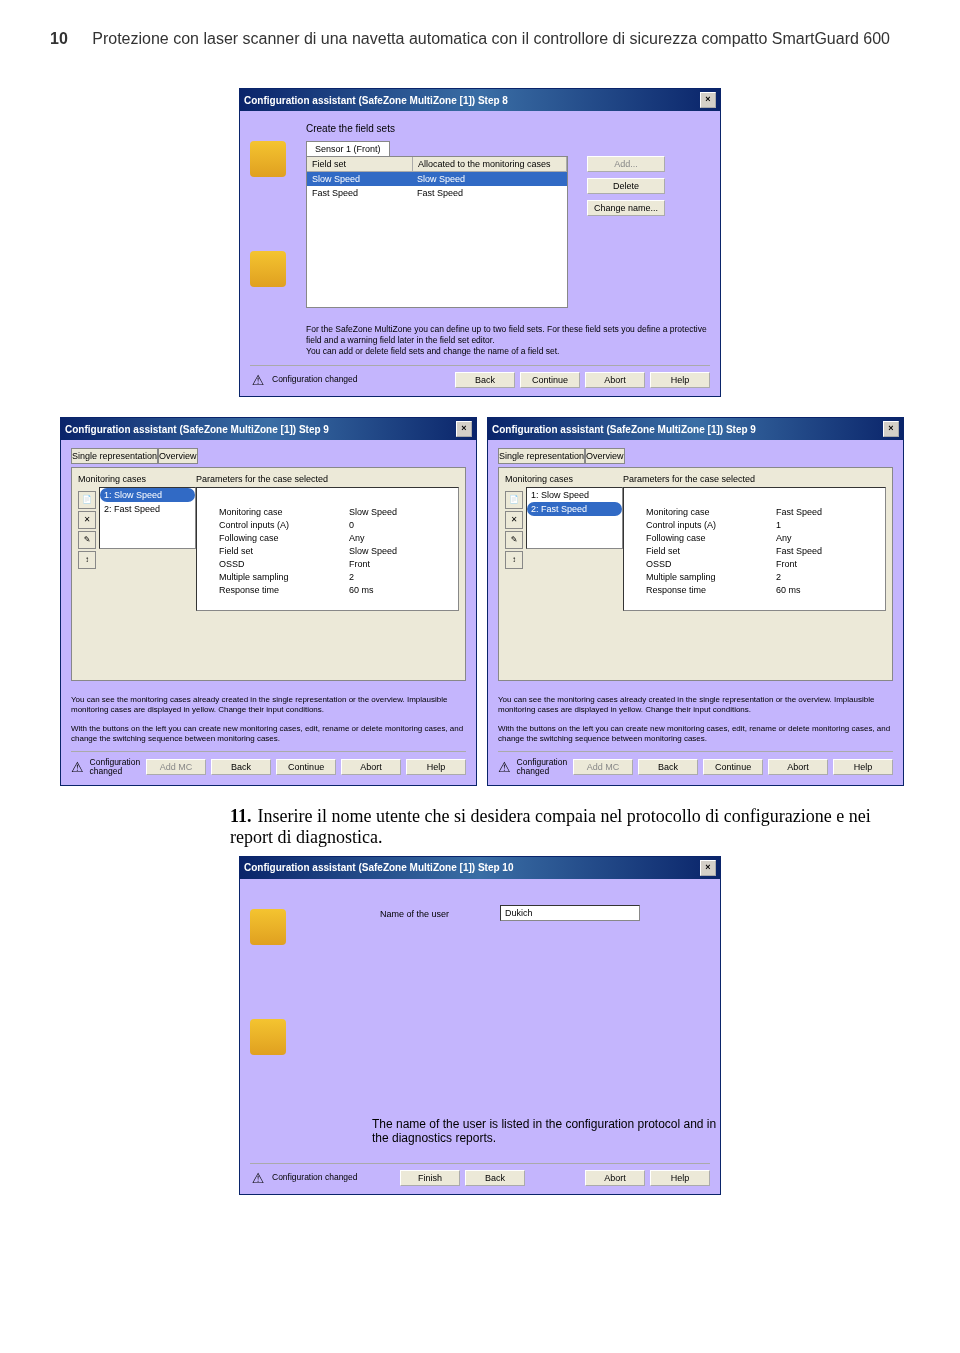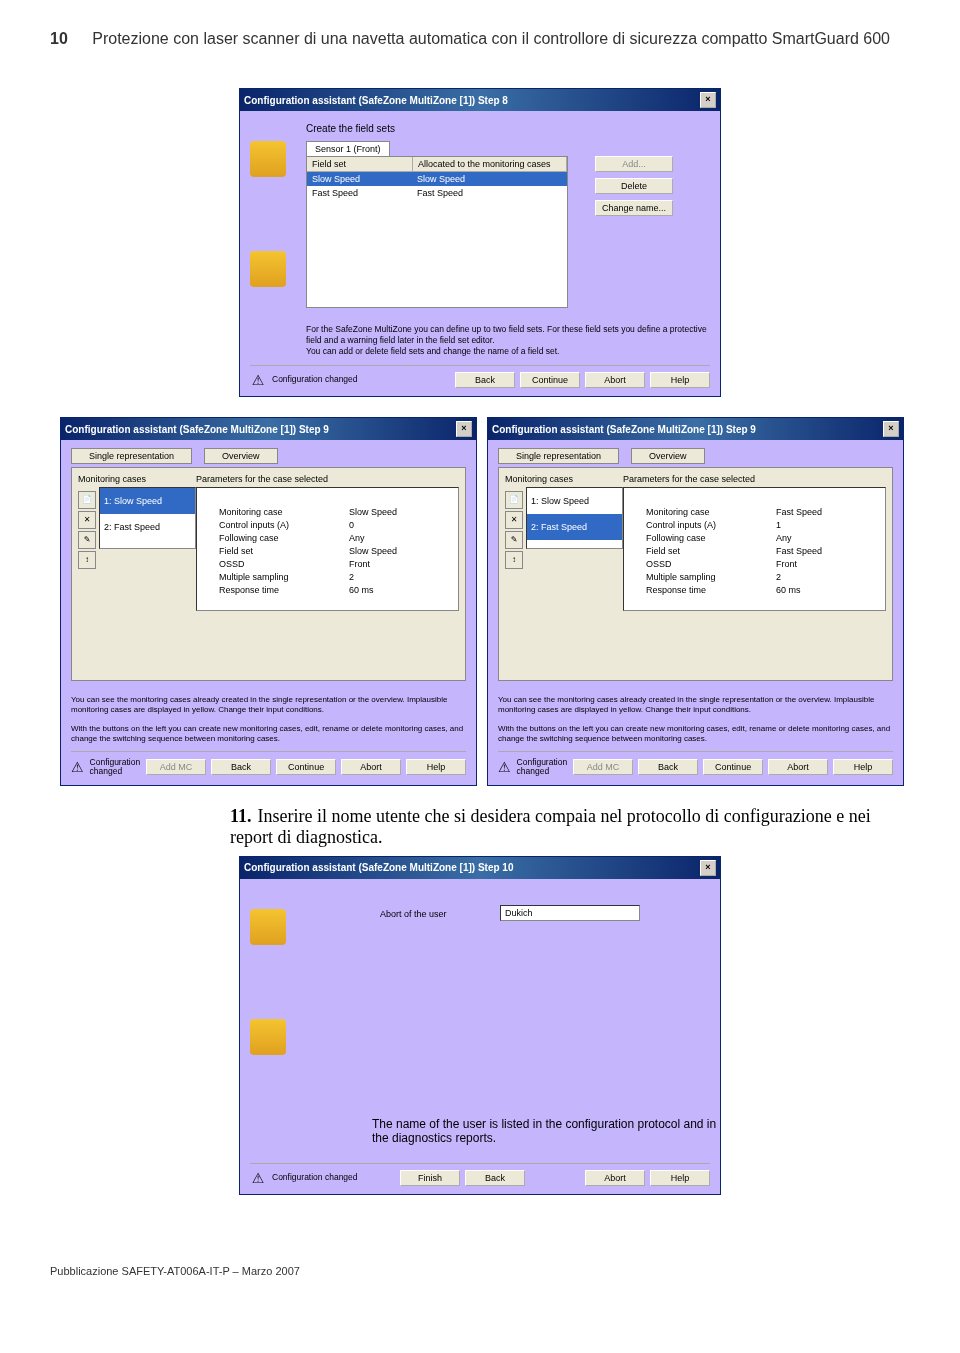--- a/index.html
+++ b/index.html
@@ -112,21 +112,21 @@
   .ft-head .c2 { flex: 1; }
   .ft-row { display: flex; }
   .ft-row div { padding: 2px 5px; }
   .ft-row .c1 { width: 95px; }
   .ft-row .c2 { flex: 1; }
   .ft-row.sel { background: #316ac5; color: #fff; }
   .sidebtns {
     display: flex;
     flex-direction: column;
     gap: 6px;
-    margin-left: 27px;
+    margin-left: 19px;
   }
   .btn {
     background: #ece9d8;
     border: 1px outset #fff;
     padding: 2px 4px;
     font-size: 9px;
     text-align: center;
     min-width: 68px;
     color: #000;
   }
@@ -171,43 +171,43 @@
     border-radius: 4px;
   }
   .scanner-icon.lower { top: 140px; }
   .tabs9 {
     display: flex;
     font-size: 9px;
     margin-bottom: 3px;
   }
   .tabs9 div {
     border: 1px solid #888;
-    padding: 2px 17px;
+    padding: 2px 0;
     background: #ece9d8;
-    margin-right: 12px;
+    margin-right: 0;
   }
   .content9 {
     border: 1px solid #888;
     background: #ece9d8;
     padding: 6px;
     display: flex;
     gap: 0;
     min-height: 200px;
   }
   .left9 {
     width: 118px;
   }
   .left9 .lbl { font-size: 9px; margin-bottom: 3px; }
   .mclist {
     background: #fff;
     border: 1px inset #888;
     font-size: 9px;
     height: 60px;
   }
-  .mclist div { padding: 8px 4px; }
+  .mclist div { padding: 2px 4px; border-radius: 7px; }
   .mclist .sel { background: #316ac5; color: #fff; }
   .icon-col {
     display: flex;
     flex-direction: column;
     margin-top: 4px;
     gap: 2px;
   }
   .icon-col div {
     width: 16px;
     height: 16px;
@@ -484,34 +484,33 @@
 
   <div class="dialog-wrap">
     <div class="dialog d10">
       <div class="titlebar">
         <span>Configuration assistant (SafeZone MultiZone [1]) Step 10</span>
         <span class="closex">×</span>
       </div>
       <div class="dbody d10body">
         <div class="scanner-icon"></div>
         <div class="scanner-icon lower"></div>
-        <div class="userlabel">Abort of the user</div>
+        <div class="userlabel">Name of the user</div>
         <div class="userinput">Dukich</div>
         <div class="note10">The name of the user is listed in the configuration protocol and in the diagnostics reports.</div>
       </div>
       <div class="dbody" style="padding-top:0;">
         <div class="bottombar">
           <div class="warn-icon">⚠</div>
           <div class="cfgchanged">Configuration changed</div>
           <div class="nav-row">
             <div class="btn">Finish</div>
             <div class="btn">Back</div>
             <div class="btn" style="min-width:40px; visibility:hidden"></div>
             <div class="btn">Abort</div>
             <div class="btn">Help</div>
           </div>
         </div>
       </div>
     </div>
   </div>
 
-  <div class="footer">Pubblicazione SAFETY-AT006A-IT-P – Marzo 2007</div>
 </div>
 
 </body></html>

